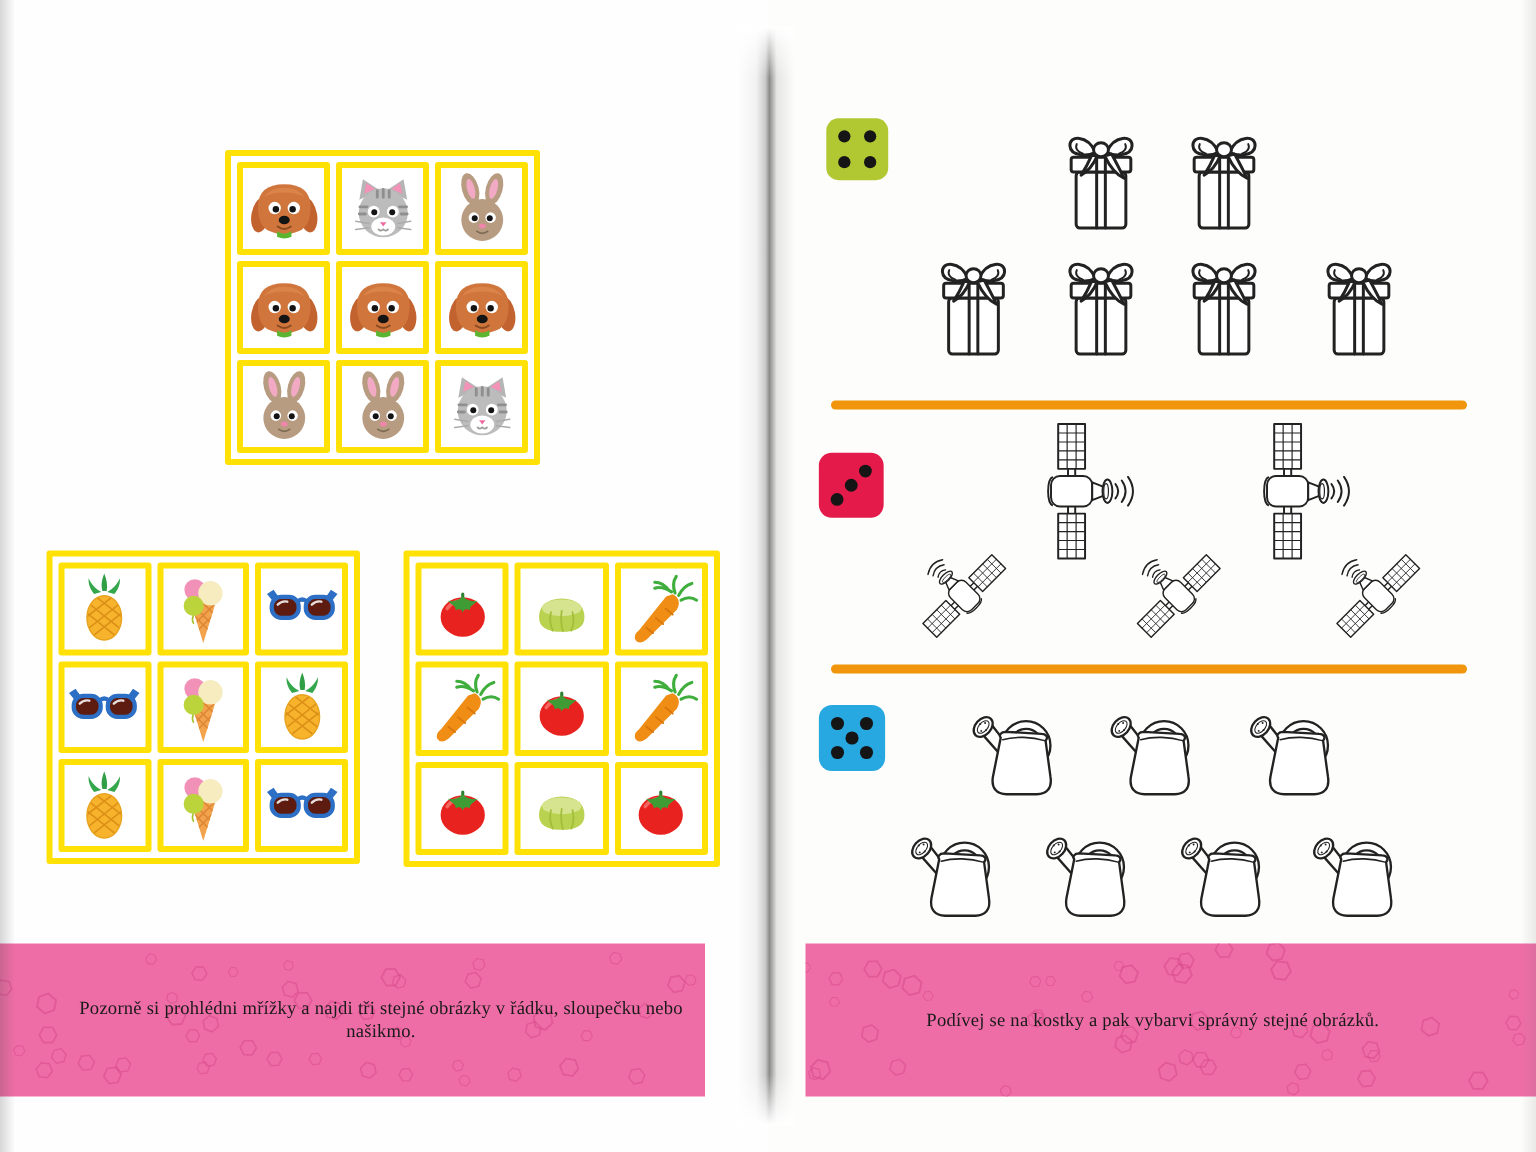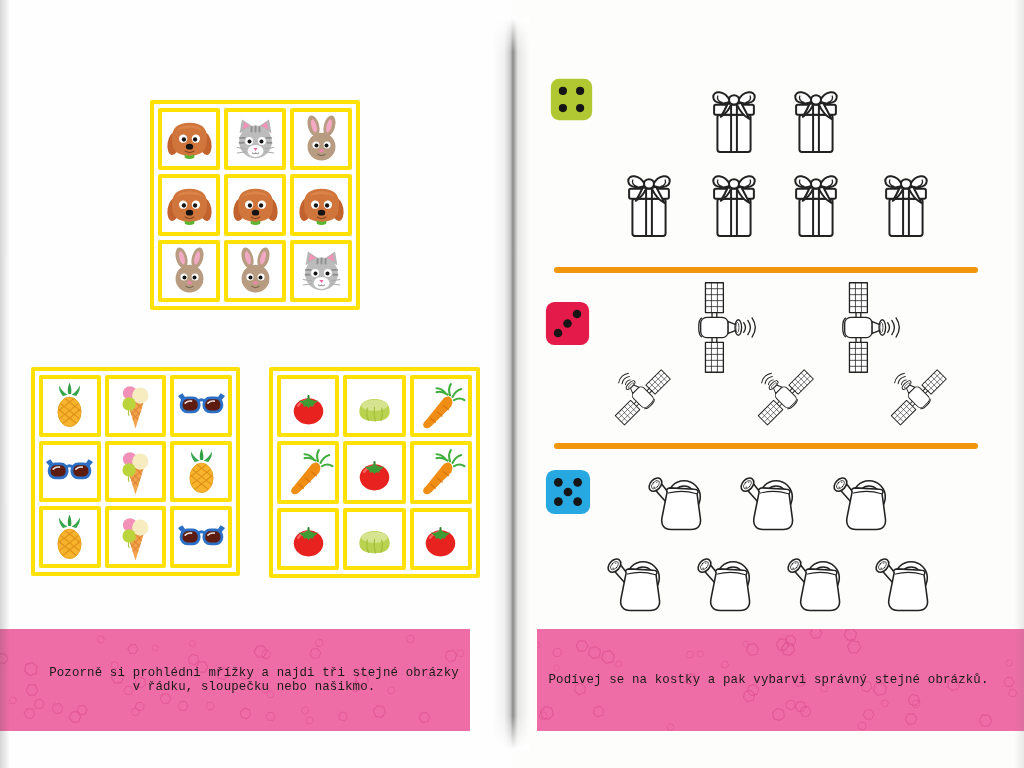--- a/index.html
+++ b/index.html
@@ -1,17 +1,17 @@
 <!DOCTYPE html>
 <html style="--yellow: #ffe105;"><head>
 <meta charset="utf-8">
 <style>
   html,body{margin:0;padding:0;background:#fff;}
   #stage{position:relative;width:1024px;height:768px;overflow:hidden;background:#fff;
-         font-family:Liberation Mono, monospace;}
+         font-family:Liberation Serif, serif;}
   .page{position:absolute;top:0;height:768px;background:#fefefe;}
   #left-page{left:0;width:512px;}
   #right-page{left:512px;width:512px;background:#fdfdfb;}
 
   
   #spine{position:absolute;left:492px;top:18px;width:38px;height:732px;pointer-events:none;
     background:linear-gradient(to right,rgba(255,255,255,0) 0%,rgba(130,130,130,.10) 32%,
       rgba(80,80,80,.30) 48%,rgba(45,45,45,.55) 55%,rgba(120,120,120,.18) 68%,rgba(255,255,255,0) 100%);}
   #spine:before,#spine:after{content:"";position:absolute;left:0;width:100%;height:34px;}
   #spine:before{top:0;background:linear-gradient(to bottom,#fff,rgba(255,255,255,0));}

